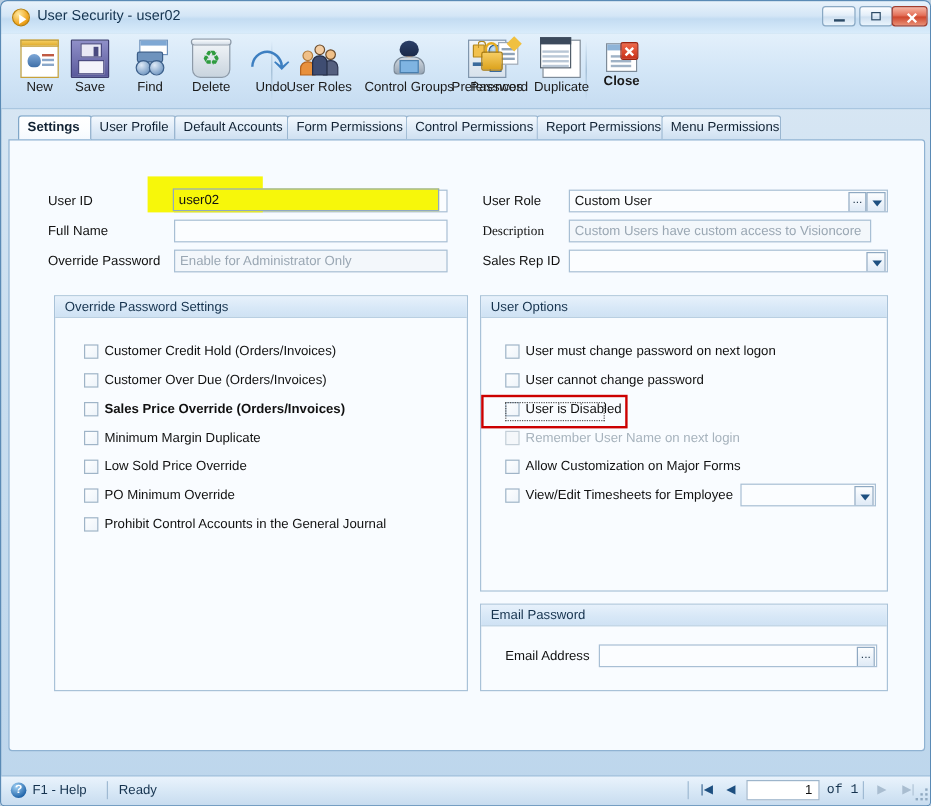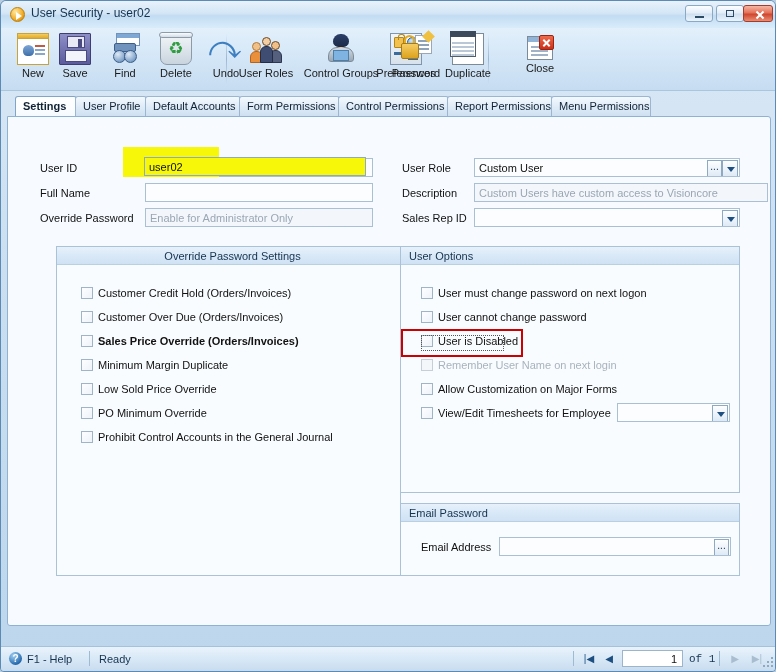--- a/index.html
+++ b/index.html
@@ -349,21 +349,21 @@
       <div class="ic ic-dup">
         <i class="hd"></i>
           <i class="rr" style="top:8px"></i>
           <i class="rr" style="top:12px"></i>
           <i class="rr" style="top:16px"></i>
           <i class="rr" style="top:20px"></i>
       </div>
       <div class="lbl">Duplicate</div>
     </div>
 
-    <div class="tbtn" style="left:516px;width:46px;">
+    <div class="tbtn" style="left:494px;width:46px;font-weight:bold;">
       <div class="ic ic-close" style="width:26px;height:24px;margin-top:6px;">
         <i class="hd"></i>
           <i class="rr" style="top:9px"></i>
           <i class="rr" style="top:13px"></i>
           <i class="rr" style="top:17px"></i>
         <i class="xb">
             <i class="x1"></i>
             <i class="x2"></i>
           </i>
       </div>
@@ -385,30 +385,30 @@
 
     <div class="flabel" style="left:32px;top:45px;">User ID</div>
     <div class="flabel" style="left:32px;top:70px;">Full Name</div>
     <div class="flabel" style="left:32px;top:95px;">Override Password</div>
 
     <div class="fbox" style="left:137px;top:41px;width:228px;">user02</div>
     <div class="fbox" style="left:137px;top:66px;width:228px;"></div>
     <div class="fbox ph plain" style="left:137px;top:91px;width:228px;">Enable for Administrator Only</div>
 
     <div class="flabel" style="left:394px;top:45px;">User Role</div>
-    <div class="flabel" style="left:394px;top:70px;">Description</div>
+    <div class="flabel" style="left:394px;top:70px;font-family:Liberation Serif, serif;">Description</div>
     <div class="flabel" style="left:394px;top:95px;">Sales Rep ID</div>
 
     <div class="fbox" style="left:466px;top:41px;width:266px;">Custom User<span class="btn-ell" style="right:17px;">...</span><span class="btn-drop" style="right:1px;"></span></div>
-    <div class="fbox ph plain" style="left:466px;top:66px;width:294px;">Custom Users have custom access to Visioncore</div>
+    <div class="fbox ph plain" style="left:466px;top:66px;width:252px;">Custom Users have custom access to Visioncore</div>
     <div class="fbox" style="left:466px;top:91px;width:266px;">
         <span class="btn-drop" style="right:1px;"></span>
       </div>
 
-    <div class="group" style="left:48px;top:129px;width:345px;height:330px;text-align:center;">
+    <div class="group" style="left:37px;top:129px;width:345px;height:330px;">
       <div class="gh">Override Password Settings</div>
       <div class="chk" style="left:24px;top:40px;">Customer Credit Hold (Orders/Invoices)</div>
       <div class="chk" style="left:24px;top:64px;">Customer Over Due (Orders/Invoices)</div>
       <div class="chk" style="left:24px;top:88px;font-weight:bold;">Sales Price Override (Orders/Invoices)</div>
       <div class="chk" style="left:24px;top:112px;">Minimum Margin Duplicate</div>
       <div class="chk" style="left:24px;top:136px;">Low Sold Price Override</div>
       <div class="chk" style="left:24px;top:160px;">PO Minimum Override</div>
       <div class="chk" style="left:24px;top:184px;">Prohibit Control Accounts in the General Journal</div>
     </div>
 

